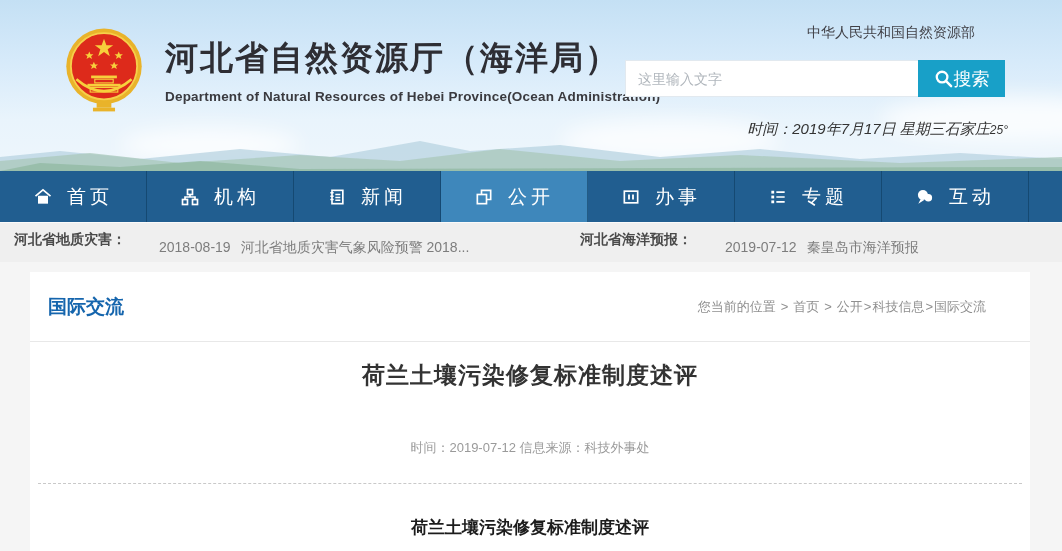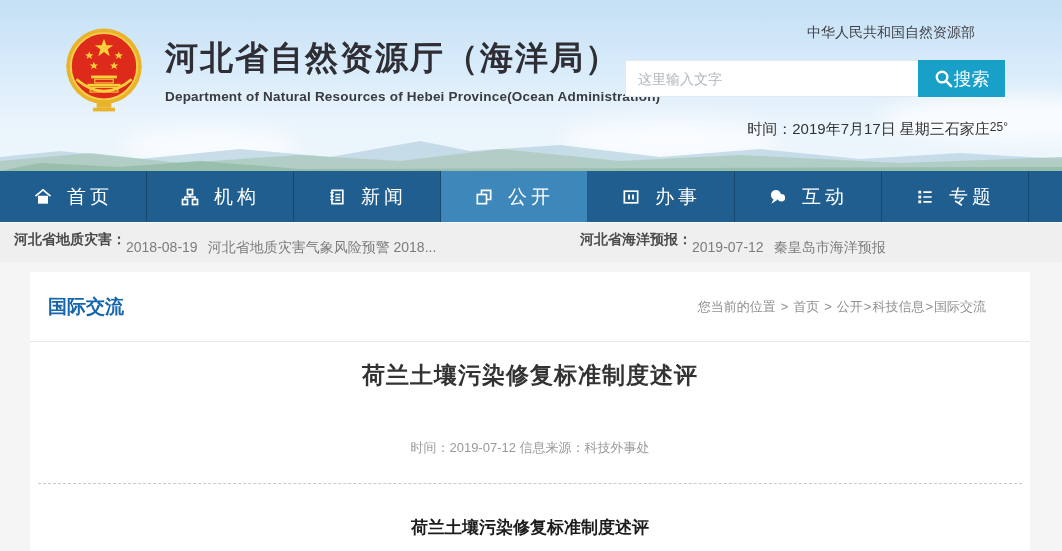--- a/index.html
+++ b/index.html
@@ -24,34 +24,34 @@
 
   .gov-link { position:absolute; top:24px; right:87px; font-size:14px; color:#3f3f45; cursor:pointer;text-align:center; }
 
   .search-row { position:absolute; left:625px; top:60px; display:flex; }
   .search-input { width:293px; height:37px; border:1px solid #e2e9ef; border-right:none; background:#fff;
     padding:0 12px; font-size:14px; color:#333; outline:none; }
   .search-input::placeholder { color:#b0b6bc; }
   .search-btn { width:87px; height:37px; border:none; background:#18a0c8; color:#fff; font-size:18px;
     display:flex; align-items:center; justify-content:center; gap:1px; cursor:pointer; }
 
-  .time-row { position:absolute; top:120px; right:54px; display:flex; align-items:flex-start; font-size:15px; color:#333; }
+  .time-row { position:absolute; top:120px; right:54px; display:flex; align-items:center; font-size:15px; color:#333;font-style:italic; }
   .temp { font-size:12px; color:#333; }
 
   
   .main-nav { display:flex; width:1062px; height:51px; background:#215e90; }
   .nav-item { width:147px; height:51px; display:flex; align-items:center; justify-content:center; gap:14px;
     color:#fff; font-size:19px; letter-spacing:4px; cursor:pointer; border-right:1px solid rgba(13,56,90,.55); }
   .nav-item.active { background:#3e87bb; }
   .nav-item .nico { flex:0 0 auto; display:block; }
   .nav-filler { flex:1; background:#215e90; }
 
   
   .ticker-bar { width:1062px; height:40px; background:#efefef; border-top:1px solid #fafafa; position:relative; }
-  .ticker-group { position:absolute; top:0; height:40px; display:flex; }
+  .ticker-group { position:absolute; top:0; height:40px; display:flex;gap:33px; }
   .tg1 { left:14px; } .tg2 { left:580px; }
   .ticker-label { font-size:14px; font-weight:bold; color:#4a4a4a; line-height:32px; }
   .ticker-link { font-size:14px; color:#7d7d7d; line-height:30px; position:relative; top:9px; cursor:pointer; }
   .ticker-date { margin-right:10px; }
 
   
   .content-box { position:absolute; left:30px; top:272px; width:1000px; height:279px; background:#fff; }
   .section-header { height:70px; display:flex; align-items:center; justify-content:space-between;
     border-bottom:1px solid #e8e8e8; padding:0 44px 0 18px; }
   .section-title { font-size:19px; font-weight:bold; color:#1565ad; }
@@ -159,34 +159,34 @@
     <div class="nav-item">
       <svg class="nico" width="20" height="20" viewBox="0 0 24 24">
         <rect x="4" y="5" width="16" height="14" fill="none" stroke="#fff" stroke-width="2"></rect>
         <rect x="8.5" y="9" width="2.2" height="6" fill="#fff"></rect>
         <rect x="13.3" y="9" width="2.2" height="6" fill="#fff"></rect>
       </svg>
       <span>办事</span>
     </div>
     <div class="nav-item">
       <svg class="nico" width="20" height="20" viewBox="0 0 24 24">
-        <circle cx="9.5" cy="9.5" r="6" fill="#fff"></circle>
-        <circle cx="16" cy="13" r="4.5" fill="#fff"></circle>
-        <polygon points="7,14 4,20 11,15.5" fill="#fff"></polygon>
-      </svg>
-      <span>互动</span>
-    </div>
-    <div class="nav-item">
-      <svg class="nico" width="20" height="20" viewBox="0 0 24 24">
         <rect x="4" y="4.5" width="3.4" height="3.4" fill="#fff"></rect>
         <rect x="4" y="10.3" width="3.4" height="3.4" fill="#fff"></rect>
         <rect x="4" y="16.1" width="3.4" height="3.4" fill="#fff"></rect>
         <path d="M10,6.2 H20 M10,12 H20 M10,17.8 H20" stroke="#fff" stroke-width="2"></path>
       </svg>
       <span>专题</span>
+    </div>
+    <div class="nav-item">
+      <svg class="nico" width="20" height="20" viewBox="0 0 24 24">
+        <circle cx="9.5" cy="9.5" r="6" fill="#fff"></circle>
+        <circle cx="16" cy="13" r="4.5" fill="#fff"></circle>
+        <polygon points="7,14 4,20 11,15.5" fill="#fff"></polygon>
+      </svg>
+      <span>互动</span>
     </div>
     <div class="nav-filler"></div>
   </div>
 
   <div class="ticker-bar">
     <div class="ticker-group tg1">
       <span class="ticker-label">河北省地质灾害：</span>
       <span class="ticker-link">
         <span class="ticker-date">2018-08-19</span><span>河北省地质灾害气象风险预警 2018...</span>
       </span>

